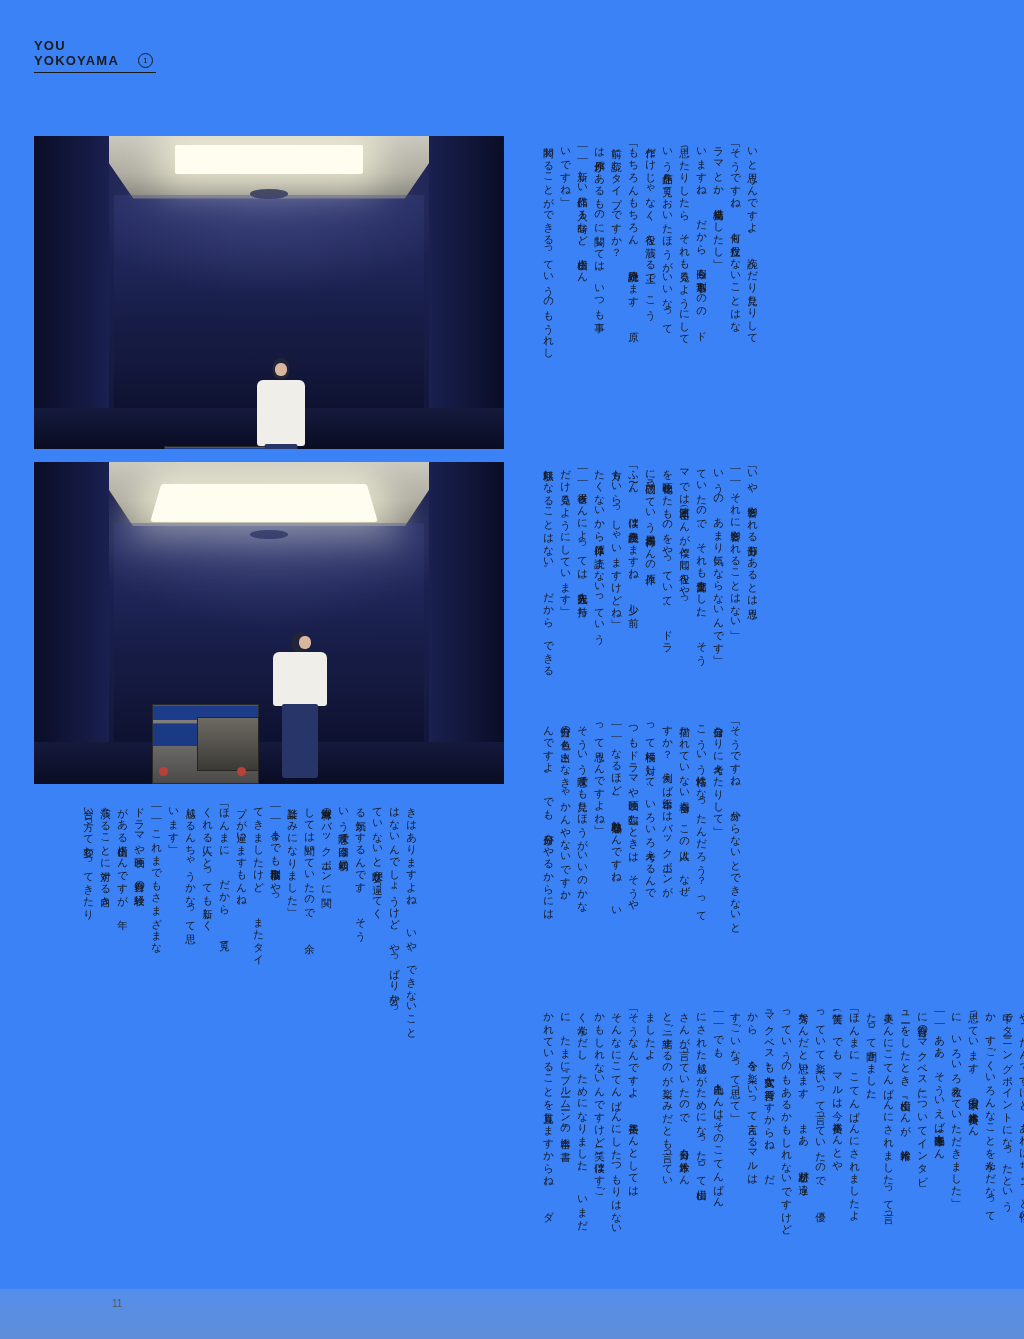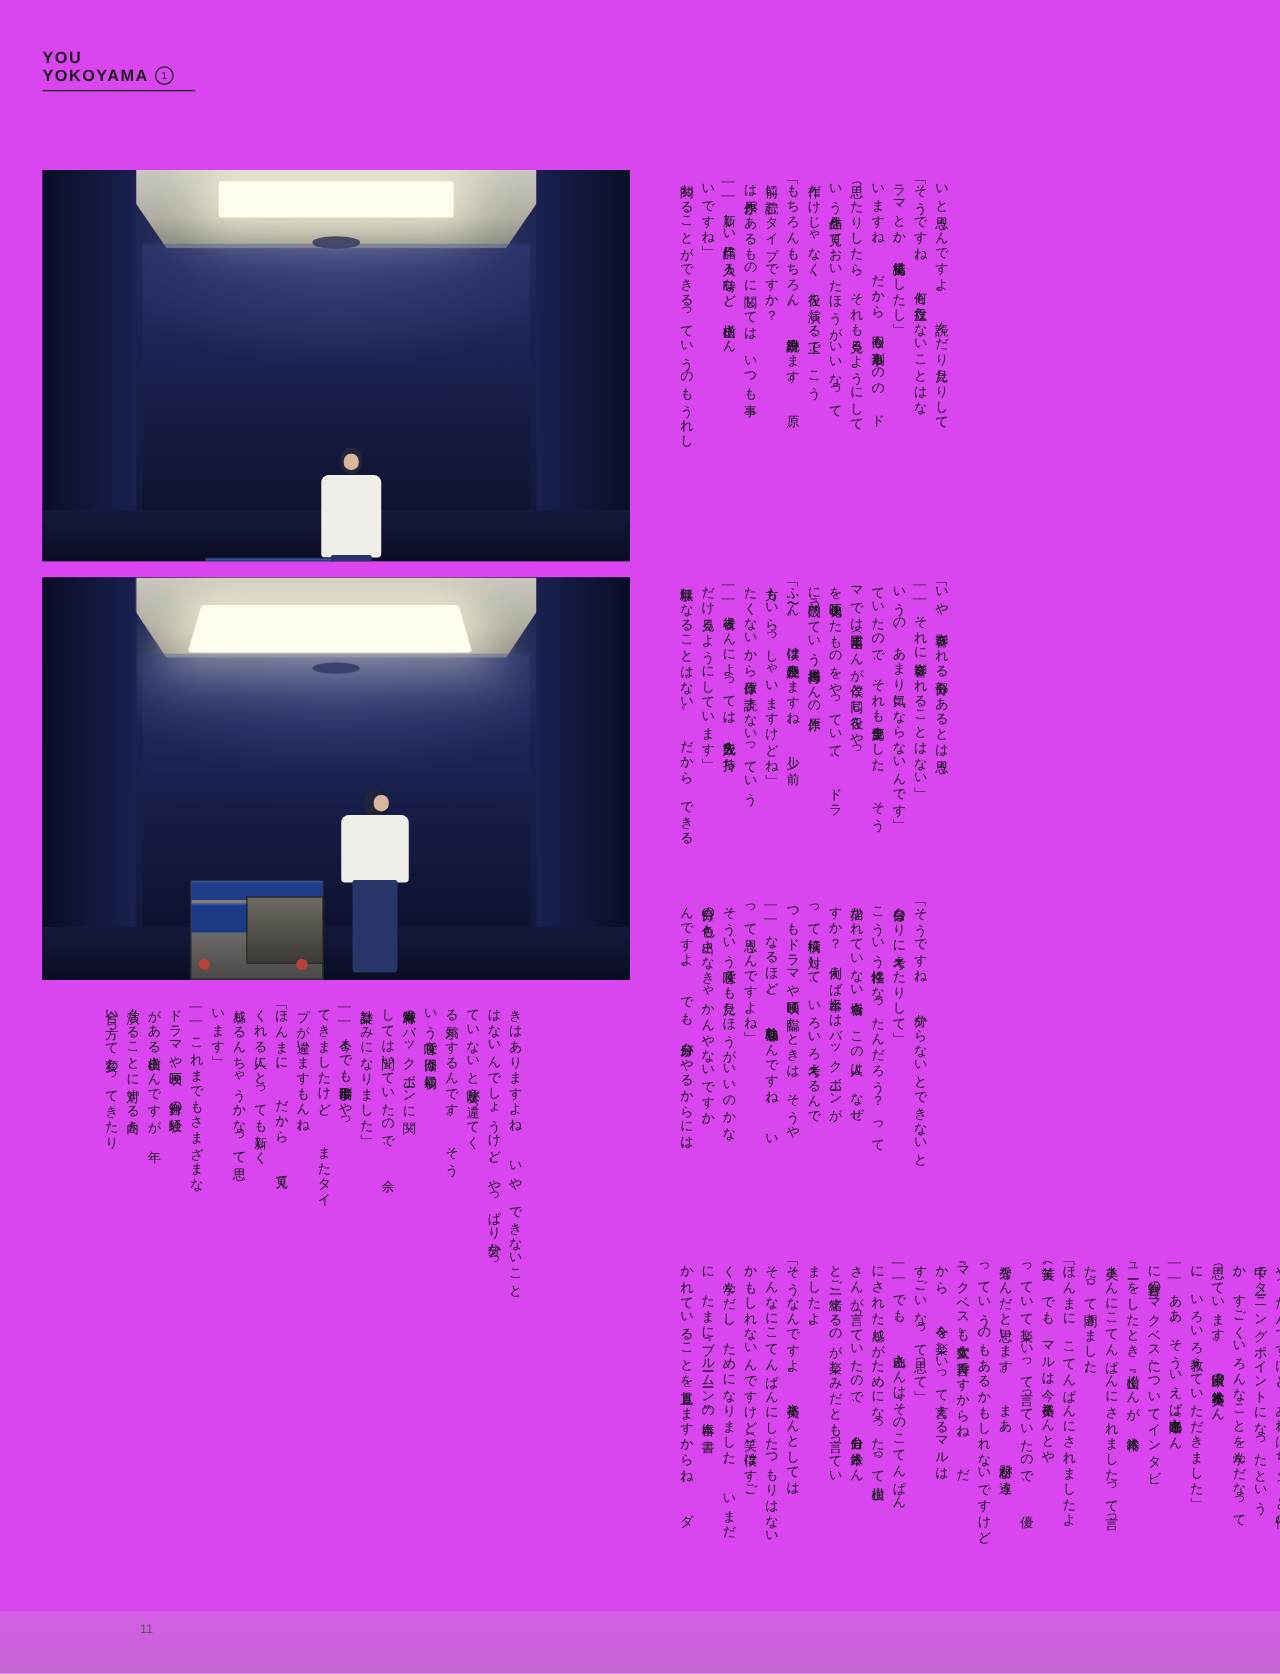--- a/index.html
+++ b/index.html
@@ -7,21 +7,21 @@
     padding: 0;
     background: #ffffff;
   }
   body {
     font-family: "Liberation Sans", sans-serif;
   }
   #page {
     position: relative;
     width: 1024px;
     height: 1339px;
-    background: #d946ef;
+    background: #3b82f6;
     overflow: hidden;
   }
 
   
   .header {
     position: absolute;
     left: 34px;
     top: 38px;
     width: 130px;
   }
@@ -29,21 +29,21 @@
     font-family: "Liberation Sans", sans-serif;
     font-weight: bold;
     font-size: 13px;
     letter-spacing: 1.2px;
     line-height: 15px;
     color: #1b1b1b;
   }
   .header-row {
     display: flex;
     align-items: center;
-    gap: 5px;
+    gap: 19px;
   }
   .num-circle {
     display: inline-flex;
     align-items: center;
     justify-content: center;
     width: 13px;
     height: 13px;
     border: 1px solid #1b1b1b;
     border-radius: 50%;
     font-size: 8px;

